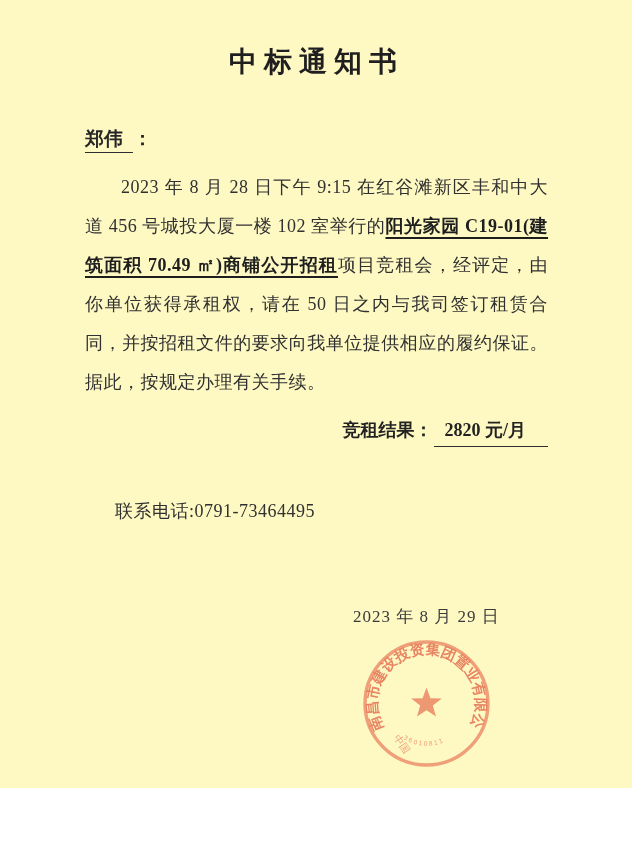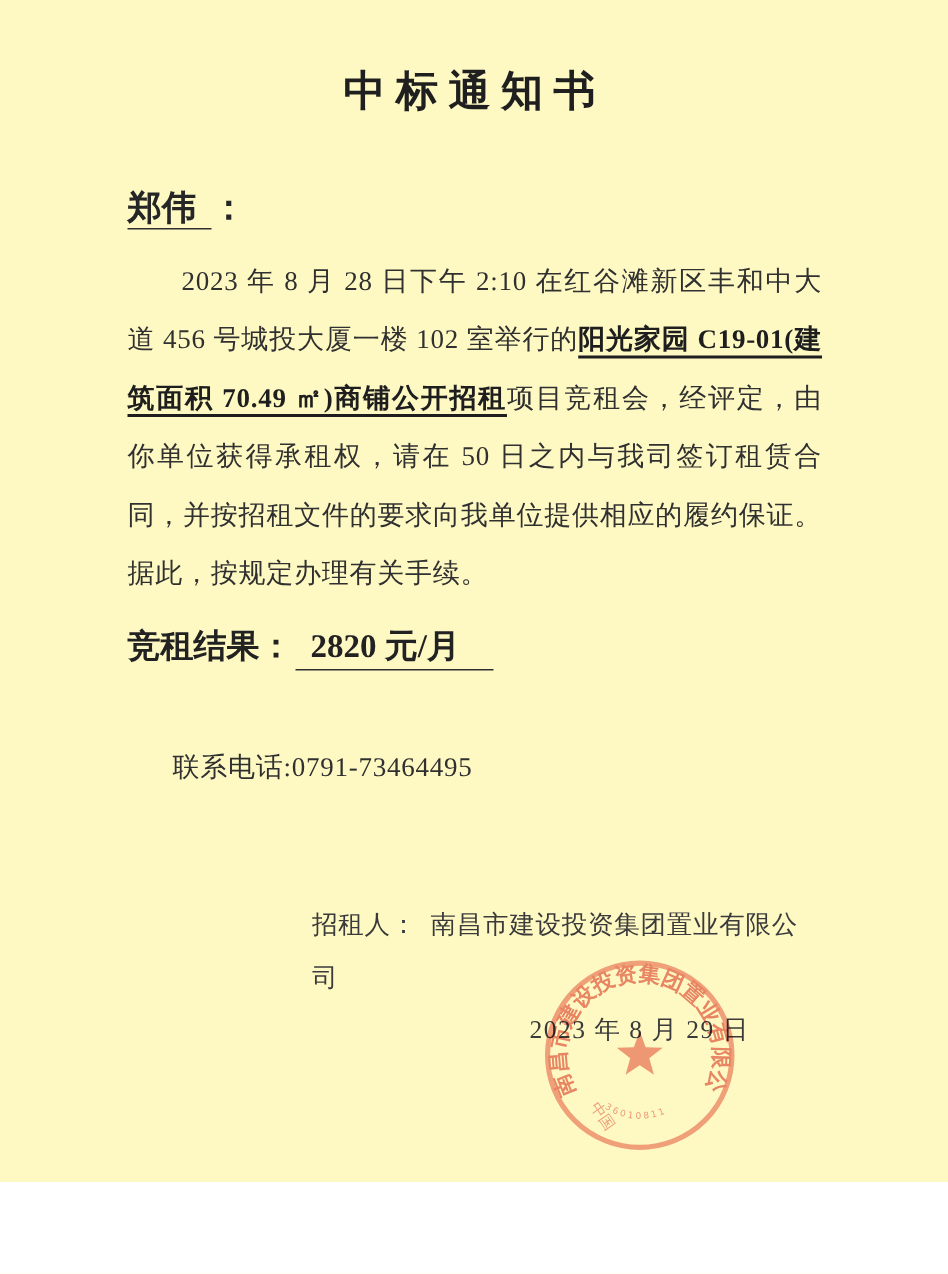--- a/index.html
+++ b/index.html
@@ -20,21 +20,21 @@
   .doc-title {
     font-size: 28px;
     font-weight: bold;
     text-align: center;
     letter-spacing: 7px;
     color: #1f1f1f;
     line-height: 40px;
     margin-bottom: 45px;
   }
   .salutation {
-    font-size: 23px;
+    font-size: 19px;
     font-weight: bold;
     line-height: 24px;
     margin-bottom: 15px;
     color: #262626;
   }
   .salutation .name {
     display: inline-block;
     border-bottom: 1.6px solid #2e2e2e;
     padding-right: 10px;
     padding-bottom: 1px;
@@ -49,22 +49,23 @@
   }
   .hl {
     font-weight: bold;
     text-decoration: underline;
     text-decoration-thickness: 1.8px;
     text-underline-offset: 5px;
     color: #1e1e1e;
   }
   .result-line {
     margin-top: 15px;
-    font-size: 22px;
+    font-size: 18px;
     line-height: 27px;
+    text-align: right;
   }
   .result-line .label { font-weight: bold; color: #222; }
   .result-line .value {
     font-weight: bold;
     color: #222;
     display: inline-block;
     border-bottom: 1.6px solid #2e2e2e;
     padding: 0 22px 2px 10px;
     margin-left: 2px;
   }
@@ -102,35 +103,32 @@
 <div class="page">
   <div class="content">
 
     <h1 class="doc-title">中标通知书</h1>
 
     <div class="salutation">
       <span class="name">郑伟</span><span>：</span>
     </div>
 
     <p class="body-para">
-      <span>2023 年 8 月 28 日下午 2:10 在红谷滩新区丰和中大道 456 号城投大厦一楼 102 室举行的</span><span class="hl">阳光家园 C19-01(建筑面积 70.49 ㎡)商铺公开招租</span><span>项目竞租会，经评定，由你单位获得承租权，请在 50 日之内与我司签订租赁合同，并按招租文件的要求向我单位提供相应的履约保证。据此，按规定办理有关手续。</span>
+      <span>2023 年 8 月 28 日下午 9:15 在红谷滩新区丰和中大道 456 号城投大厦一楼 102 室举行的</span><span class="hl">阳光家园 C19-01(建筑面积 70.49 ㎡)商铺公开招租</span><span>项目竞租会，经评定，由你单位获得承租权，请在 50 日之内与我司签订租赁合同，并按招租文件的要求向我单位提供相应的履约保证。据此，按规定办理有关手续。</span>
     </p>
 
     <div class="result-line">
       <span class="label">竞租结果：</span><span class="value">2820 元/月</span>
     </div>
 
     <div class="notice-block">
       <div class="contact-line">联系电话:0791-73464495</div>
     </div>
 
     <div class="signature-block">
-      <div class="lessor-line">
-        <span>招租人：</span><span class="lessor-name">南昌市建设投资集团置业有限公司</span>
-      </div>
       <div class="date-line">2023 年 8 月 29 日</div>
     </div>
 
   </div>
 
   <svg class="seal" viewBox="0 0 132 132" xmlns="http://www.w3.org/2000/svg">
     <defs>
       <path id="sealArcTop" d="M 23.6 90.5 A 49 49 0 1 1 108.4 90.5" fill="none"></path>
       <path id="sealArcBottom" d="M 40.1 99.1 A 42 42 0 0 0 91.9 99.1" fill="none"></path>
     </defs>

